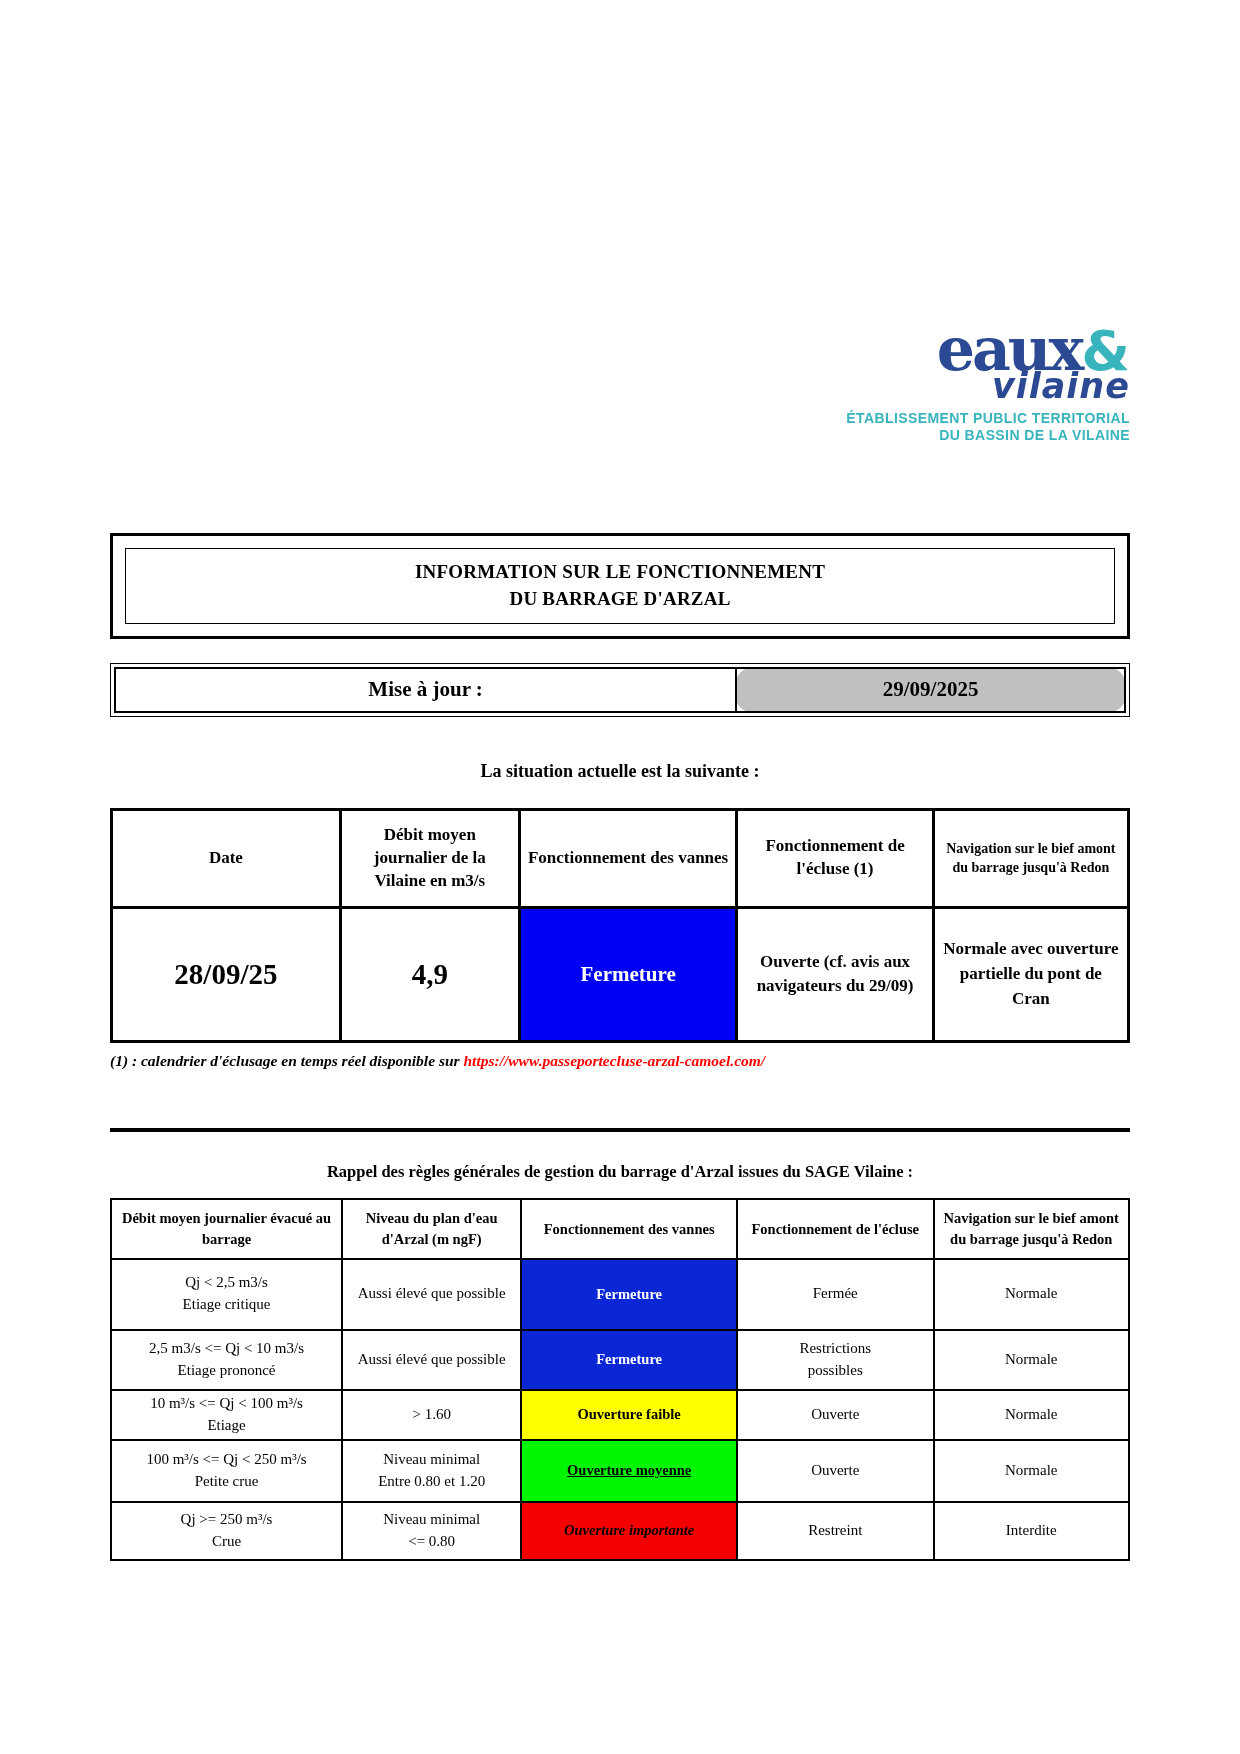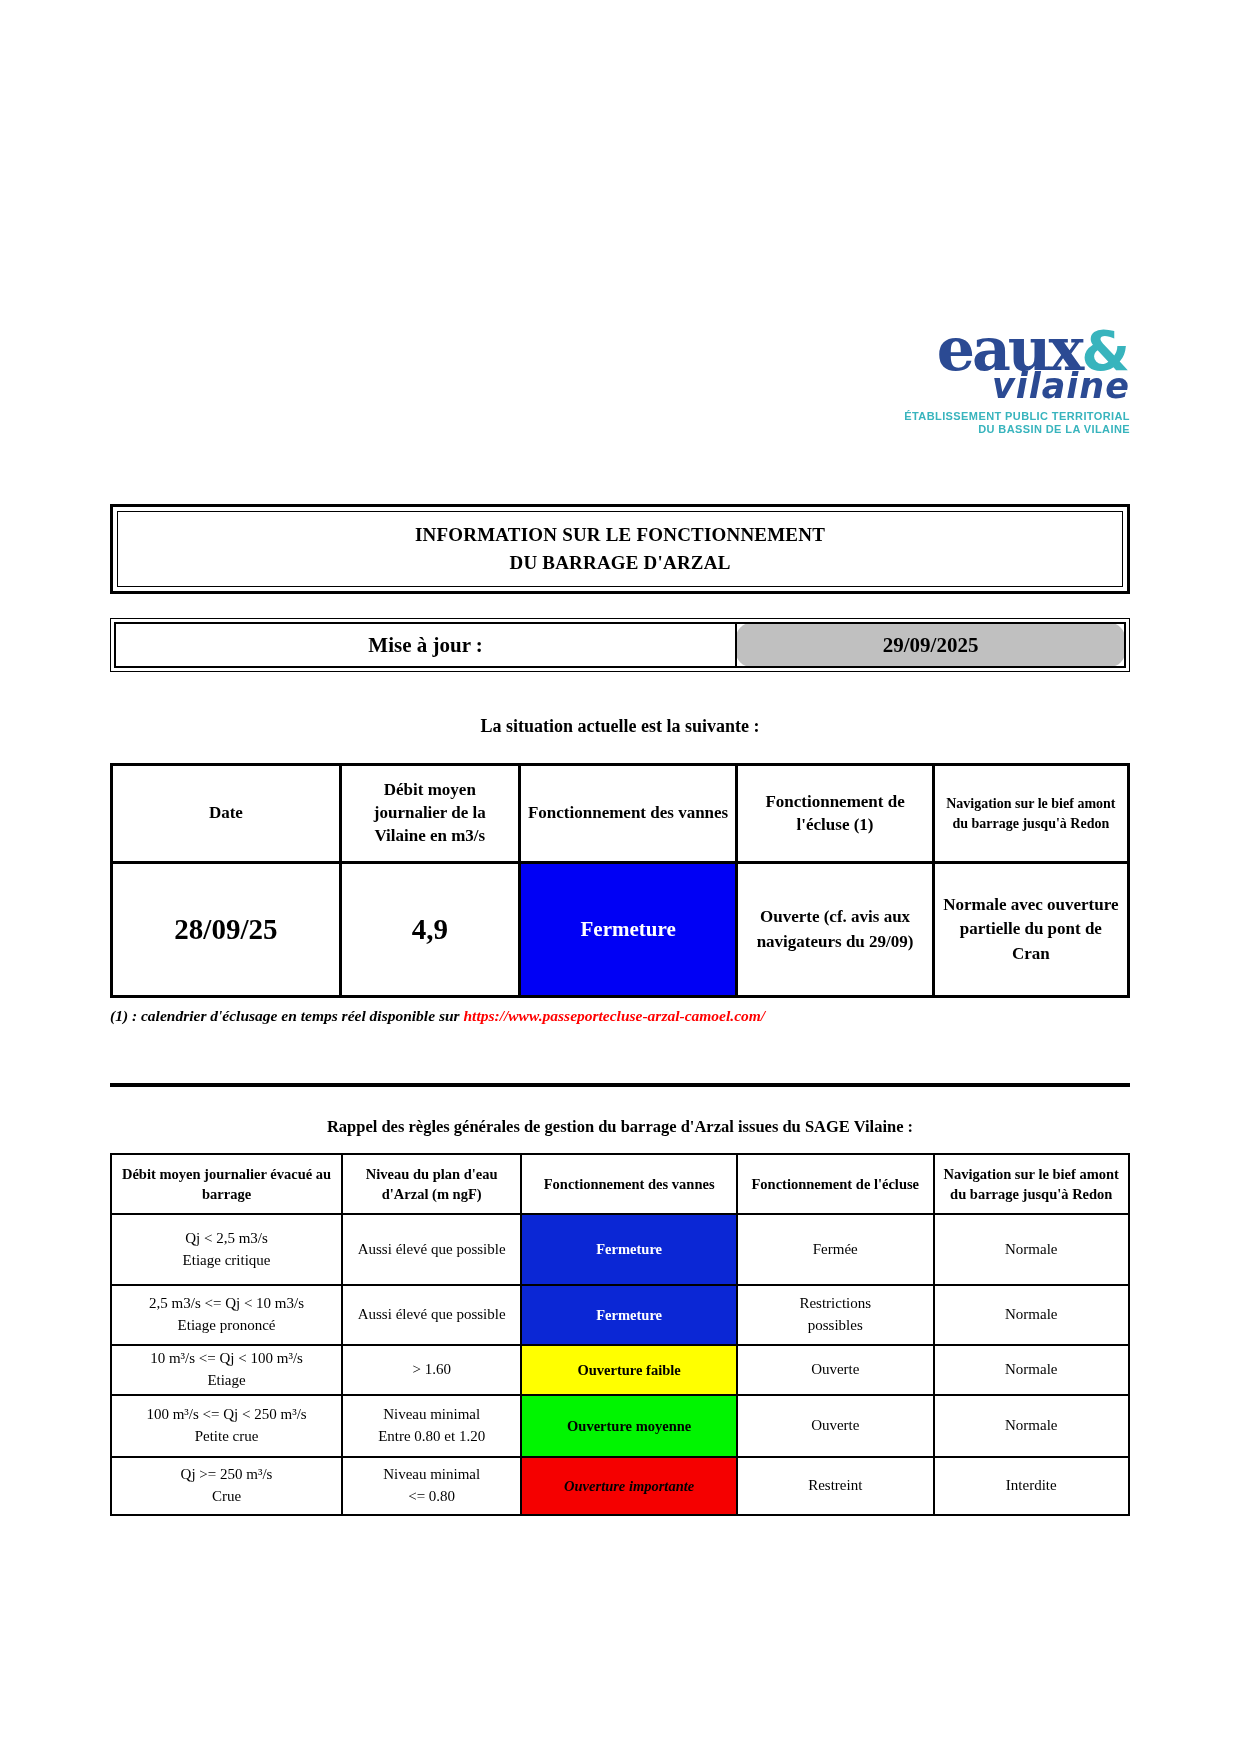--- a/index.html
+++ b/index.html
@@ -17,26 +17,26 @@
     font-family:"DejaVu Serif",serif; font-weight:bold;
     font-size:60px; letter-spacing:-3px; line-height:0.9;
   }
   .logo-amp { font-family:"DejaVu Sans",sans-serif; font-size:56px; letter-spacing:0; }
   .logo-line2 {
     font-family:"DejaVu Sans",sans-serif; font-weight:bold;
     font-size:35px; letter-spacing:1px; margin-top:-6px; line-height:0.95;font-style:italic;
   }
   .logo-tagline {
     font-family:"Liberation Sans",sans-serif; font-weight:bold;
-    font-size:11px; letter-spacing:0.4px; line-height:1.25; margin-top:6px;
+    font-size:14px; letter-spacing:0.4px; line-height:1.25; margin-top:6px;
     white-space:pre-line;
   }
 
   
-  .title-outer { margin-top:67px; border:3px solid #000; padding:4px; }
+  .title-outer { margin-top:88px; border:3px solid #000; padding:12px; }
   .title-inner { border:1px solid #000; padding:9px 0 10px 0; text-align:center; }
   .title-inner div { font-weight:bold; font-size:19px; line-height:1.45; letter-spacing:0.2px; }
 
   
   .maj-wrap { margin-top:24px; border:1px solid #000; padding:3px; }
   .maj-table { width:100%; border-collapse:collapse; table-layout:fixed; }
   .maj-table td { border:2px solid #000; text-align:center; vertical-align:middle;
                   font-weight:bold; font-size:21px; height:44px; }
 
   
@@ -191,21 +191,21 @@
         <td class="ml">&gt; 1.60</td>
         <td class="vannes-cell" style="background-color: rgb(255, 255, 0); color: rgb(0, 0, 0);">Ouverture faible</td>
         <td class="ml">Ouverte</td>
         <td>Normale</td>
       </tr>
       <tr>
         <td class="ml">100 m³/s &lt;= Qj &lt; 250 m³/s
 Petite crue</td>
         <td class="ml">Niveau minimal
 Entre 0.80 et 1.20</td>
-        <td class="vannes-cell" style="background-color: rgb(0, 245, 0); color: rgb(0, 0, 0);">Ouverture moyenne</td>
+        <td class="vannes-cell" style="background-color: rgb(0, 245, 0); color: rgb(0, 0, 0); text-decoration: underline;">Ouverture moyenne</td>
         <td class="ml">Ouverte</td>
         <td>Normale</td>
       </tr>
       <tr>
         <td class="ml">Qj &gt;= 250 m³/s
 Crue</td>
         <td class="ml">Niveau minimal
 &lt;= 0.80</td>
         <td class="vannes-cell" style="background-color: rgb(245, 0, 0); color: #000000; font-style: italic;">Ouverture importante</td>
         <td class="ml">Restreint</td>

